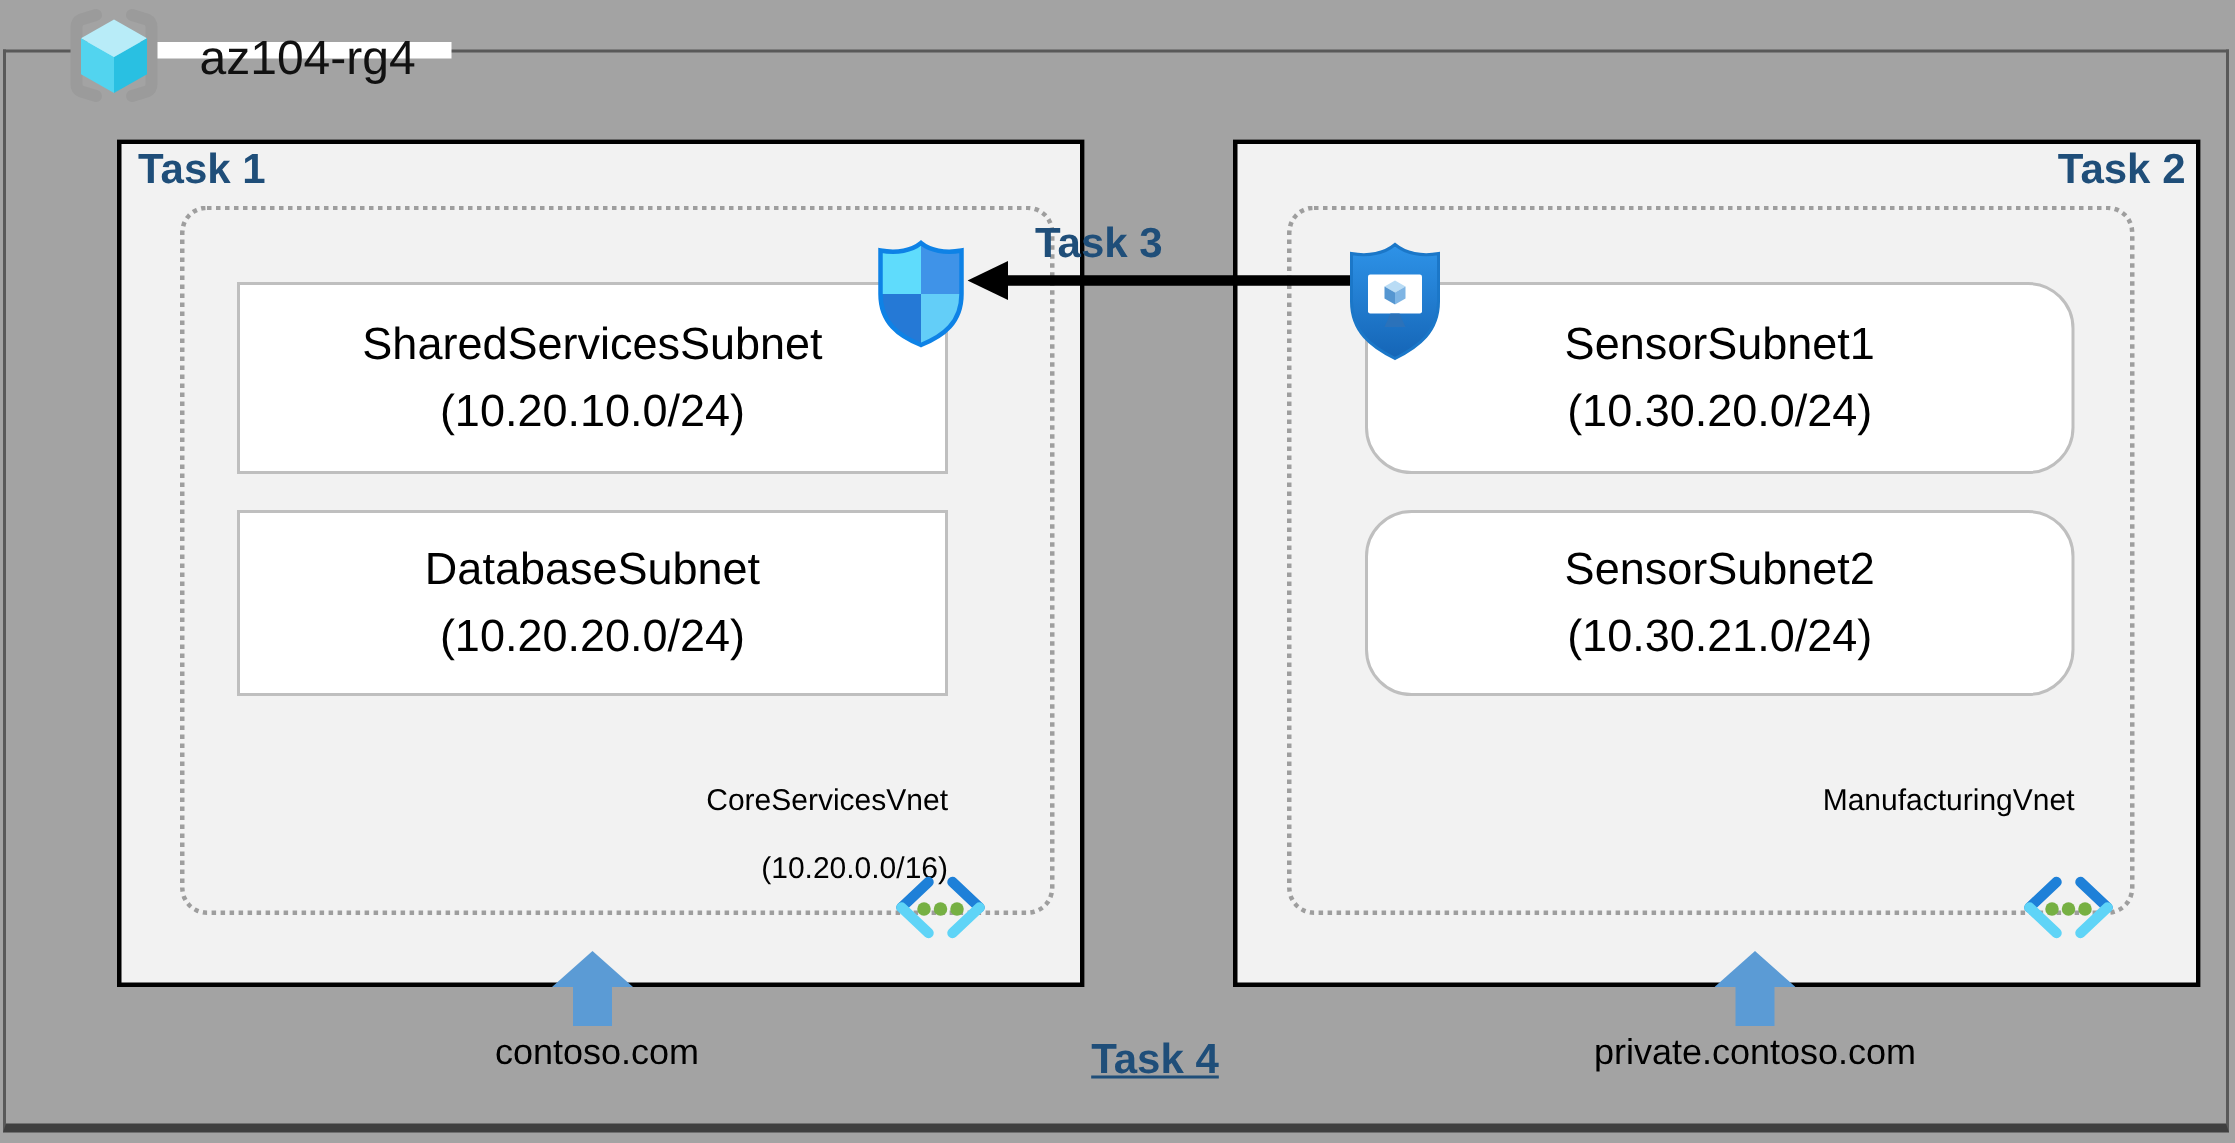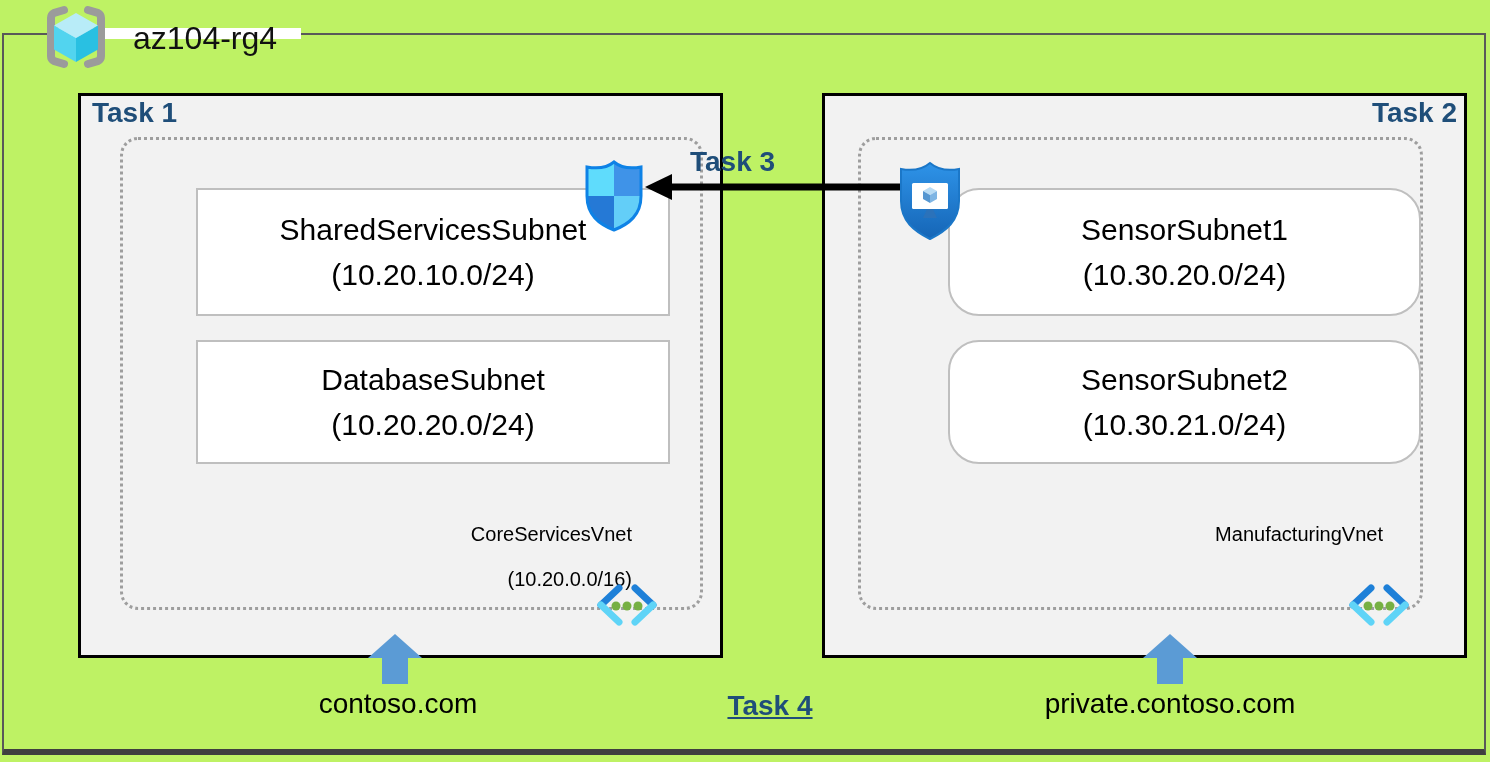--- a/index.html
+++ b/index.html
@@ -1,17 +1,17 @@
 <!DOCTYPE html>
 <html><head>
 <meta charset="utf-8">
 <style>
   html,body{margin:0;padding:0;background:#fff;}
   .canvas{
-    position:relative;width:1490px;height:762px;background:#bef264;
+    position:relative;width:1490px;height:762px;background:#a3a3a3;
     font-family:"Liberation Sans",sans-serif;color:#000;overflow:hidden;
   }
   .abs{position:absolute;box-sizing:border-box;}
   
   .frame{
     left:2px;top:33px;width:1484px;height:722px;
     border:2px solid #595959;border-bottom:6px solid #3f3f3f;
   }
   .legend-patch{left:55px;top:28px;width:246px;height:11px;background:#ffffff;}
   .rg-title{left:133px;top:20px;font-size:32px;color:#111;}
@@ -21,32 +21,32 @@
   .task-box.right{left:822px;}
   .task-label{font-size:28px;font-weight:bold;color:#1f4e79;}
   
   .vnet-dashed{top:137px;height:473px;border:3px dotted #9e9e9e;border-radius:18px;}
   .vnet-dashed.left{left:120px;width:583px;}
   .vnet-dashed.right{left:858px;width:565px;}
   
   .subnet-box{
     background:#fff;border:2px solid #bfbfbf;
     display:flex;flex-direction:column;align-items:center;justify-content:center;
-    font-size:30px;line-height:45px;text-align:center;margin-left:38px;
+    font-size:30px;line-height:45px;text-align:center;
   }
   .sb-l{left:158px;width:474px;}
   .sb-r{left:910px;width:473px;border-radius:31px;}
   .row1{top:188px;height:128px;}
   .row2{top:340px;height:124px;}
   
   .vnet-label{top:512px;font-size:20px;line-height:45px;text-align:right;}
   .vnet-label.left{left:158px;width:474px;}
   .vnet-label.right{left:910px;width:473px;}
   
-  .dns-label{top:688px;font-size:28px;text-align:center;}
+  .dns-label{top:688px;font-size:24px;text-align:center;}
   .dns-label.left{left:248px;width:300px;}
   .dns-label.right{left:995px;width:350px;}
   .task3-label{left:690px;top:146px;width:160px;text-align:left;}
   .task4-label{left:690px;top:690px;width:160px;text-align:center;text-decoration:underline;}
   .task2-pos{right:33px;top:97px;}
   .task1-pos{left:92px;top:97px;}
   svg{display:block;}
 </style>
 </head>
 <body>

